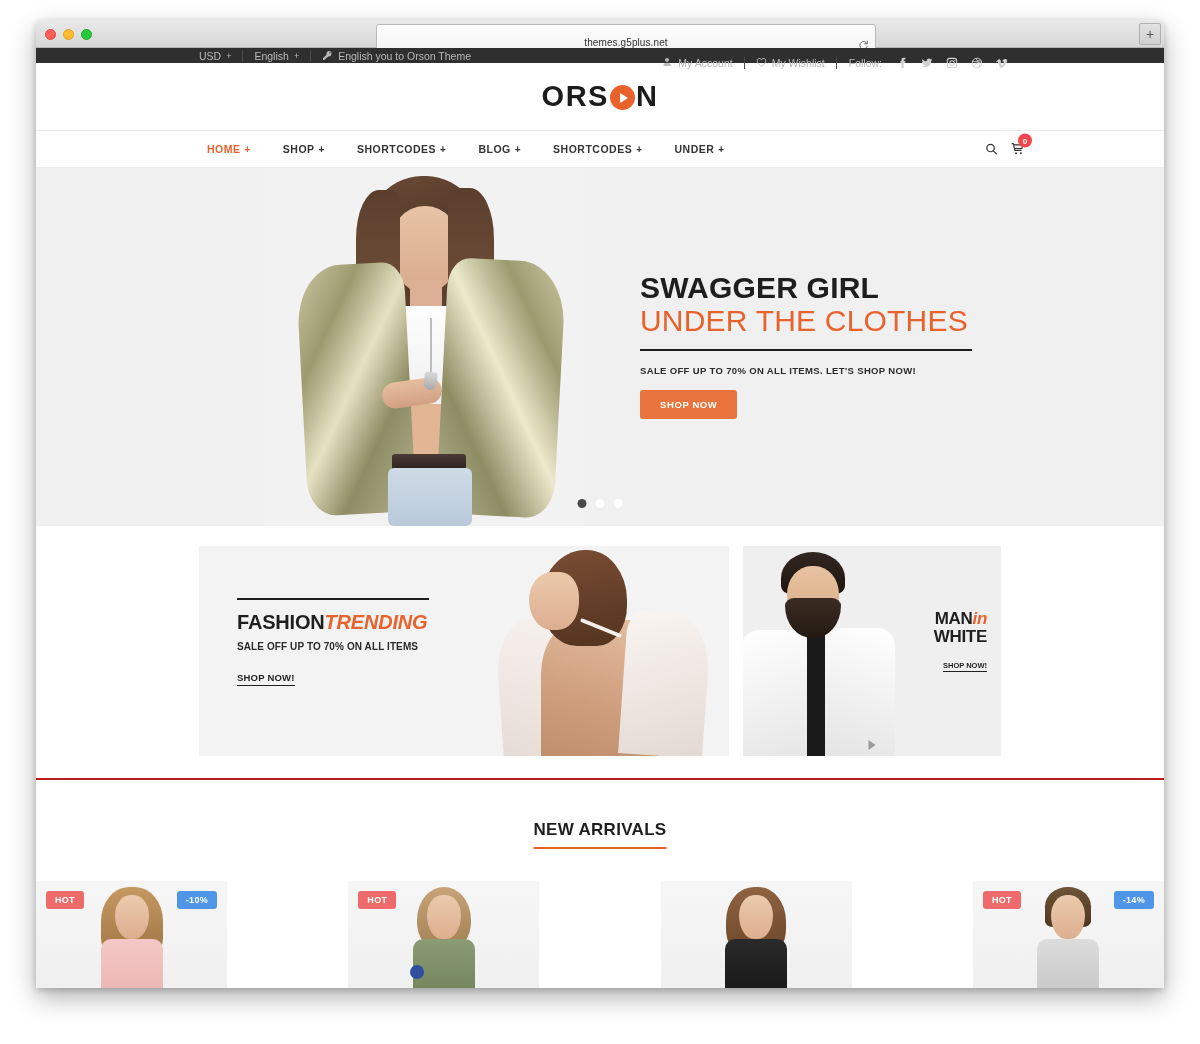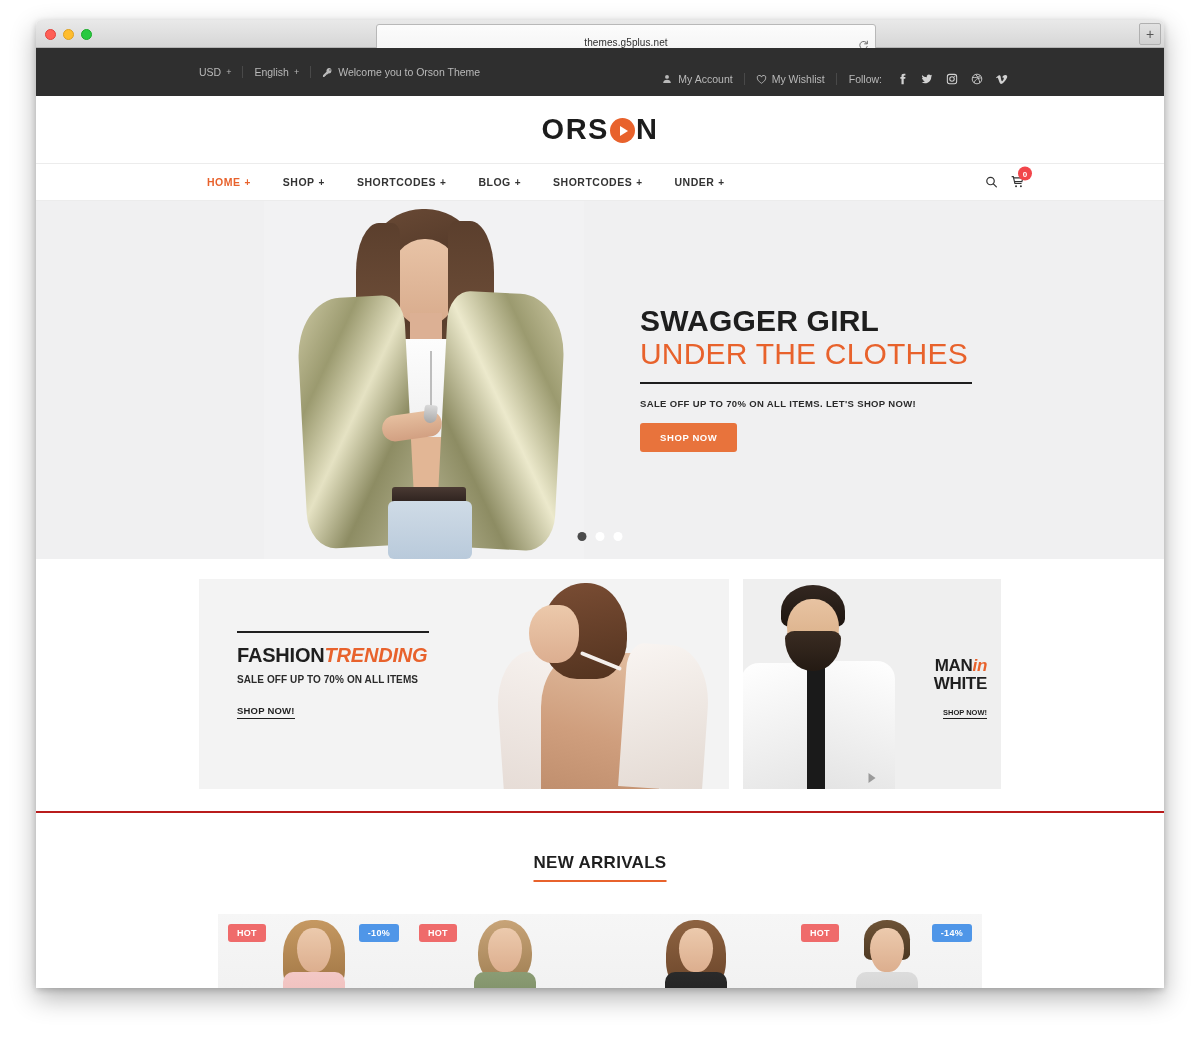--- a/index.html
+++ b/index.html
@@ -64,21 +64,21 @@
   
   #viewport {
     position: relative;
     width: 1128px; height: 940px;
     background: #fff;
     overflow: hidden;
   }
 
   
   #topbar {
-    height: 48px;
+    height: 15px;
     background: #2f2f2f;
     color: #b8b8b8;
     display: flex; align-items: center;
     font-size: 10.5px;
   }
   #topbar .left  { display:flex; align-items:center; margin-left:152px; }
   #topbar .right { display:flex; align-items:center; margin-left:auto; margin-right:156px;margin-top:14px; }
   .tb-item { display:flex; align-items:center; gap:5px; padding: 0 11px; color:#b9b9b9; white-space:nowrap; }
   .tb-sep { width:1px; height:12px; background:#494949; }
   .caret-plus { font-size: 9px; color:#b9b9b9; }
@@ -318,42 +318,42 @@
     position:absolute; left:58px; top:88px; width:38px; height:122px; background:#1a1a1a;
   }
   .brm-jacket-l {
     position:absolute; left:4px; top:84px; width:66px; height:126px;
     background: linear-gradient(160deg,#ffffff,#e6e6e6); border-radius: 18px 4px 0 0;
   }
   .brm-jacket-r {
     position:absolute; left:88px; top:82px; width:70px; height:128px;
     background: linear-gradient(200deg,#ffffff,#e4e4e4); border-radius: 4px 18px 0 0;
   }
-  .br-text { position:absolute; right:14px; top:78px; text-align:right; }
+  .br-text { position:absolute; right:14px; top:64px; text-align:right; }
   .br-title { font-size: 17px; font-weight:700; color:#1f1f1f; line-height:1.05; letter-spacing:-.3px; }
   .br-title .accent { color:#e8622c; font-style:italic; }
   .br-link {
     display:inline-block; margin-top:15px; font-size:7.5px; font-weight:700;
     color:#1f1f1f; border-bottom:1px solid #1f1f1f; padding-bottom:1px;
   }
   .br-play {
     position:absolute; left:50%; bottom:6px; transform:translateX(-50%);
     width:0;height:0; border-left:7px solid #9a9a9a; border-top:5px solid transparent; border-bottom:5px solid transparent;
   }
 
   
   #arrivals { background:#fff; padding-top: 40px; }
   #arrivals-title {
     text-align:center; font-size: 17px; font-weight:700;
     color:#1f1f1f; letter-spacing:.3px; padding-bottom: 7px;
     display:inline-block; position:relative; left:50%; transform:translateX(-50%);
     border-bottom: 2px solid #e8622c;
   }
   #product-grid {
-    display:flex; justify-content:center; margin-top: 32px;
+    display:flex; justify-content:space-between; margin-top: 32px;
   }
   .product-card {
     position:relative; width: 191px; height: 120px;
     background: linear-gradient(180deg,#f6f6f6,#efefef);
     overflow:hidden;
   }
   .badge {
     position:absolute; top:10px; z-index:3;
     font-size: 9px; font-weight:700; color:#fff;
     padding: 4px 9px; border-radius: 3px; letter-spacing:.3px;
@@ -416,21 +416,21 @@
           <span>English</span>
           <span class="caret-plus">+</span>
         </div>
         <span class="tb-sep"></span>
         <div class="tb-item">
           <span class="tb-icon">
             <svg viewBox="0 0 16 16" width="11" height="11" fill="currentColor">
               <path d="M10.4 1.6a4 4 0 0 0-3.8 5.2L1.4 12v2.6H4v-1.6h1.6v-1.6h1.6l1.9-1.9a4 4 0 1 0 1.3-7.9zm1.2 3.6a1 1 0 1 1 0-2 1 1 0 0 1 0 2z"></path>
             </svg>
           </span>
-          <span>Welcome you to Orson Theme</span>
+          <span>English you to Orson Theme</span>
         </div>
       </div>
 
       <div class="right">
         <div class="tb-item">
           <span class="tb-icon">
             <svg viewBox="0 0 16 16" width="10" height="10" fill="currentColor">
               <circle cx="8" cy="4.6" r="3.1"></circle>
                 <path d="M8 9c-3.4 0-6 2-6 4.6v.8h12v-.8C14 11 11.4 9 8 9z"></path>
             </svg>

